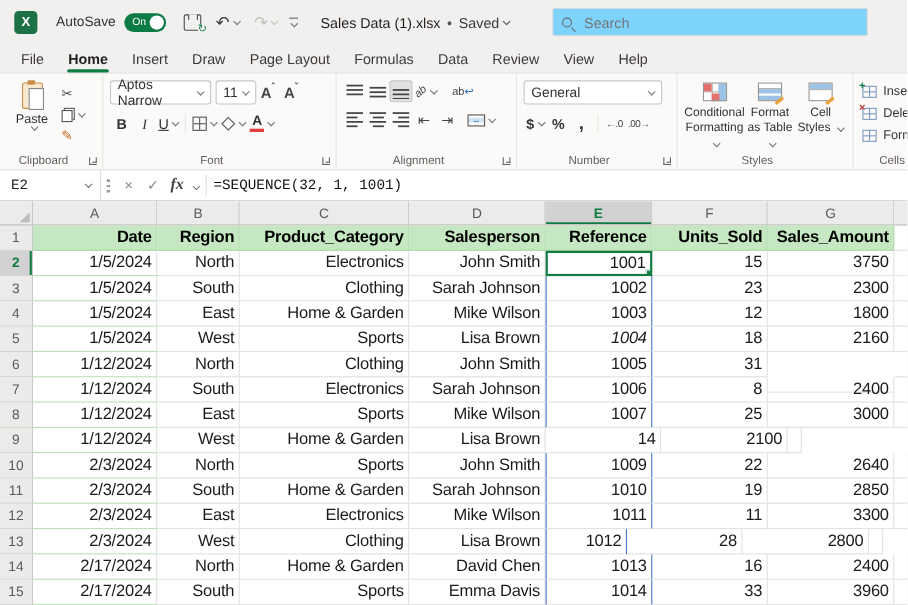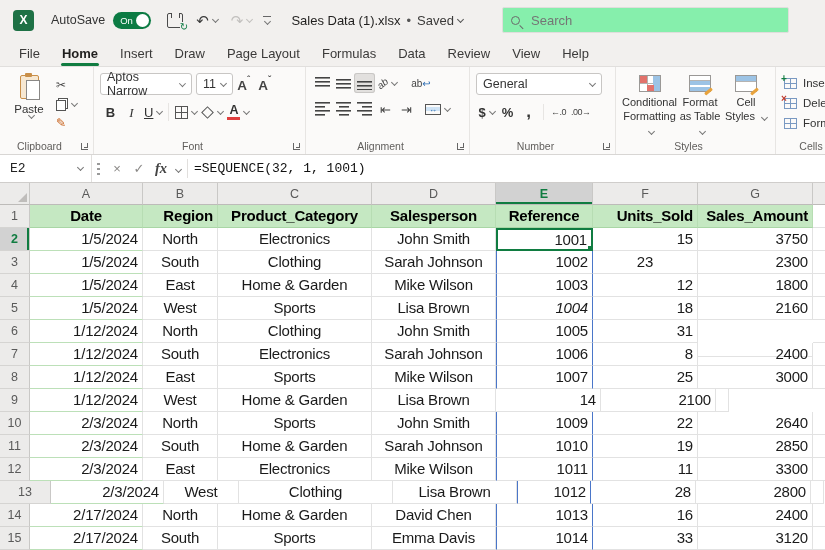--- a/index.html
+++ b/index.html
@@ -27,21 +27,21 @@
   .qbtn.dis{color:#C2C0BE}
   .ch{display:inline-block;width:5px;height:5px;border-right:1.2px solid #777;border-bottom:1.2px solid #777;transform:rotate(45deg);margin-left:4px;margin-top:-2px}
   .qbtn.dis .ch{border-color:#C2C0BE}
   .qat-more{margin-left:11px;display:flex;flex-direction:column;align-items:center}
   .qat-more .bar{width:8px;height:0;border-top:1.2px solid #666;margin-bottom:2px}
   .qat-more .ch{margin:0}
   .doc-title{margin-left:20px;font-size:13px;color:#201F1E;display:flex;align-items:center;white-space:nowrap}
   .doc-title .sep{margin:0 6px;color:#555}
   .doc-title .status{color:#3b3a39}
   .doc-title .ch{border-color:#555}
-  .search-box{position:absolute;left:502px;top:7px;width:287px;height:26px;background:#86efac;border:1px solid #E0DEDC;border-radius:2px;display:flex;align-items:center;padding:0 8px}
+  .search-box{position:absolute;left:502px;top:7px;width:287px;height:26px;background:#7dd3fc;border:1px solid #E0DEDC;border-radius:2px;display:flex;align-items:center;padding:0 8px}
   .mag{position:relative;width:9px;height:9px;border:1.4px solid #6b6b6b;border-radius:50%;flex:none}
   .mag::after{content:'';position:absolute;left:8px;top:8px;width:5px;height:1.4px;background:#6b6b6b;transform:rotate(45deg);transform-origin:0 0}
   .search-box input{border:none;outline:none;background:transparent;margin-left:9px;font-size:13px;color:#555;width:100%;font-family:"Liberation Sans",sans-serif}
 
   
   .menu-bar{height:27px;background:var(--chrome);display:flex;align-items:center;padding-left:8px;border-bottom:1px solid var(--line)}
   .menu-item{padding:4px 11px;font-size:13px;color:#3b3a39;position:relative;cursor:pointer}
   .menu-item.active{color:#201F1E;font-weight:700}
   .menu-item.active::after{content:'';position:absolute;left:10px;right:10px;bottom:-1px;height:3px;background:var(--green);border-radius:2px}
 
@@ -148,21 +148,21 @@
   .sheet{position:relative;background:#fff}
   .col-headers{display:flex;height:22px}
   .corner{position:relative;background:var(--hdrbg);border-right:1px solid #C9C8C6;border-bottom:1px solid #BDBBB9;flex:none}
   .corner::after{content:'';position:absolute;right:2px;bottom:2px;width:0;height:0;border-bottom:9px solid #BFBDBB;border-left:9px solid transparent}
   .colh{height:22px;display:flex;align-items:center;justify-content:center;font-size:12.5px;color:#5a5a5a;background:var(--hdrbg);border-right:1px solid #C9C8C6;border-bottom:1px solid #BDBBB9;flex:none;cursor:pointer}
   .colh.sel{background:var(--hdrsel);color:var(--green);font-weight:700;box-shadow:inset 0 -2px 0 var(--green)}
   .grid-row{display:flex;height:23px}
   .rowh{background:var(--hdrbg);border-right:1px solid #C9C8C6;border-bottom:1px solid #D5D4D2;color:#5a5a5a;font-size:12.5px;display:flex;align-items:center;justify-content:center;flex:none;cursor:pointer}
   .rowh.sel{background:var(--hdrsel);color:var(--green);font-weight:700;box-shadow:inset -2px 0 0 var(--green)}
   .c{border-right:1px solid var(--grid);border-bottom:1px solid var(--grid);font-size:15px;line-height:21px;padding:0 4px;overflow:hidden;white-space:nowrap;flex:none;letter-spacing:-0.2px;color:#1a1a1a;cursor:cell}
-  .a-r{text-align:right}.a-l{text-align:center}
+  .a-r{text-align:right}.a-l{text-align:right}
   .c.hdr{background:var(--hdrfill);font-weight:700;color:#000;border-right:1px solid #B7DDB3;border-bottom:1px solid #A9D6A5}
   .c.ga{border-bottom-color:#BCE0B8}
   .c.spill{border-left:1px solid var(--spill);border-right:1px solid var(--spill)}
   .c.active{border:2px solid var(--green);line-height:19px;position:relative;z-index:2}
   .c.active::after{content:'';position:absolute;right:-3px;bottom:-3px;width:5px;height:5px;background:var(--green);border:1px solid #fff}
 </style>
 </head>
 <body>
 
 <div class="app">
@@ -457,21 +457,21 @@
           <div class="c a-r" style="width: 115px;">3750</div>
           <div class="c" style="width: 13px;"></div>
         </div>
         <div class="grid-row">
           <div class="rowh" style="width: 30px;">3</div>
           <div class="c a-r ga" style="width: 113px;">1/5/2024</div>
           <div class="c a-l" style="width: 75px;">South</div>
           <div class="c a-l" style="width: 154px;">Clothing</div>
           <div class="c a-l" style="width: 124px;">Sarah Johnson</div>
           <div class="c a-r spill" style="width: 97px;">1002</div>
-          <div class="c a-r" style="width: 105px; text-align: center;">23</div>
+          <div class="c a-r" style="width: 105px;">23</div>
           <div class="c a-r" style="width: 115px;">2300</div>
           <div class="c" style="width: 13px;"></div>
         </div>
         <div class="grid-row">
           <div class="rowh" style="width: 30px;">4</div>
           <div class="c a-r ga" style="width: 113px;">1/5/2024</div>
           <div class="c a-l" style="width: 75px;">East</div>
           <div class="c a-l" style="width: 154px;">Home &amp; Garden</div>
           <div class="c a-l" style="width: 124px;">Mike Wilson</div>
           <div class="c a-r spill" style="width: 97px;">1003</div>
@@ -560,21 +560,21 @@
           <div class="c a-r ga" style="width: 113px;">2/3/2024</div>
           <div class="c a-l" style="width: 75px;">East</div>
           <div class="c a-l" style="width: 154px;">Electronics</div>
           <div class="c a-l" style="width: 124px;">Mike Wilson</div>
           <div class="c a-r spill" style="width: 97px;">1011</div>
           <div class="c a-r" style="width: 105px;">11</div>
           <div class="c a-r" style="width: 115px;">3300</div>
           <div class="c" style="width: 13px;"></div>
         </div>
         <div class="grid-row">
-          <div class="rowh" style="width: 51px;">13</div>
+          <div class="rowh" style="width: 30px;">13</div>
           <div class="c a-r ga" style="width: 113px;">2/3/2024</div>
           <div class="c a-l" style="width: 75px;">West</div>
           <div class="c a-l" style="width: 154px;">Clothing</div>
           <div class="c a-l" style="width: 124px;">Lisa Brown</div>
           <div class="c a-r spill" style="width: 74px;">1012</div>
           <div class="c a-r" style="width: 105px;">28</div>
           <div class="c a-r" style="width: 115px;">2800</div>
           <div class="c" style="width: 13px;"></div>
         </div>
         <div class="grid-row">
@@ -589,19 +589,19 @@
           <div class="c" style="width: 13px;"></div>
         </div>
         <div class="grid-row">
           <div class="rowh" style="width: 30px;">15</div>
           <div class="c a-r ga" style="width: 113px;">2/17/2024</div>
           <div class="c a-l" style="width: 75px;">South</div>
           <div class="c a-l" style="width: 154px;">Sports</div>
           <div class="c a-l" style="width: 124px;">Emma Davis</div>
           <div class="c a-r spill" style="width: 97px;">1014</div>
           <div class="c a-r" style="width: 105px;">33</div>
-          <div class="c a-r" style="width: 115px;">3120</div>
+          <div class="c a-r" style="width: 115px;">3960</div>
           <div class="c" style="width: 13px;"></div>
         </div>
       </div>
   </div>
 
 </div>
 
 </body></html>

